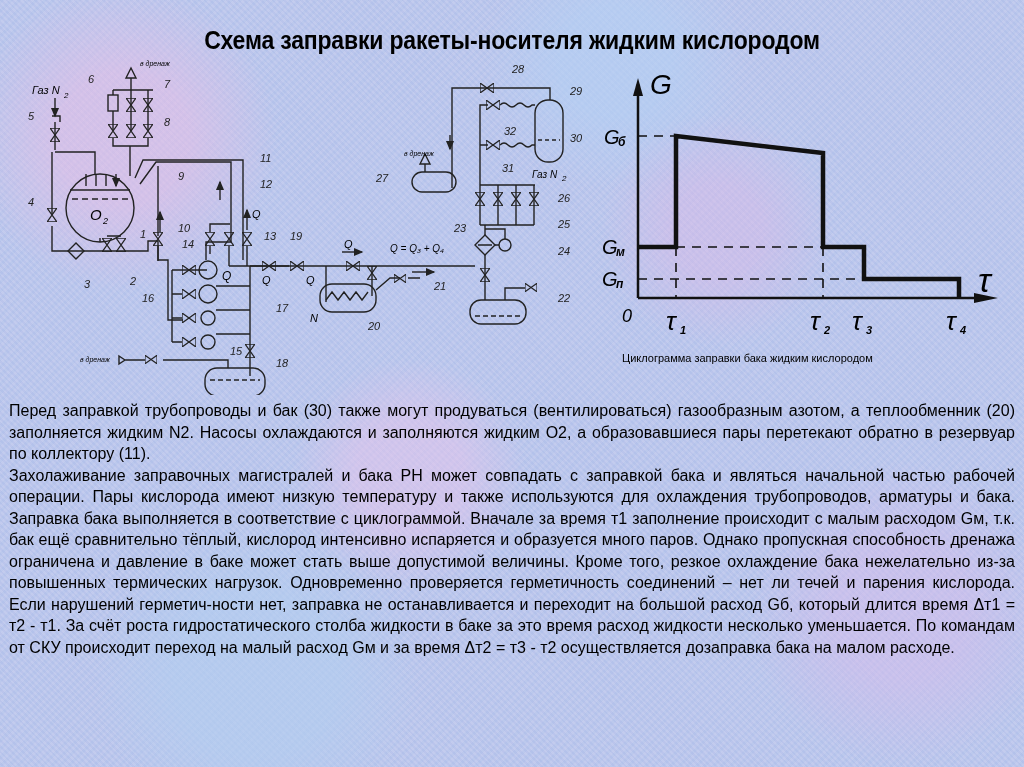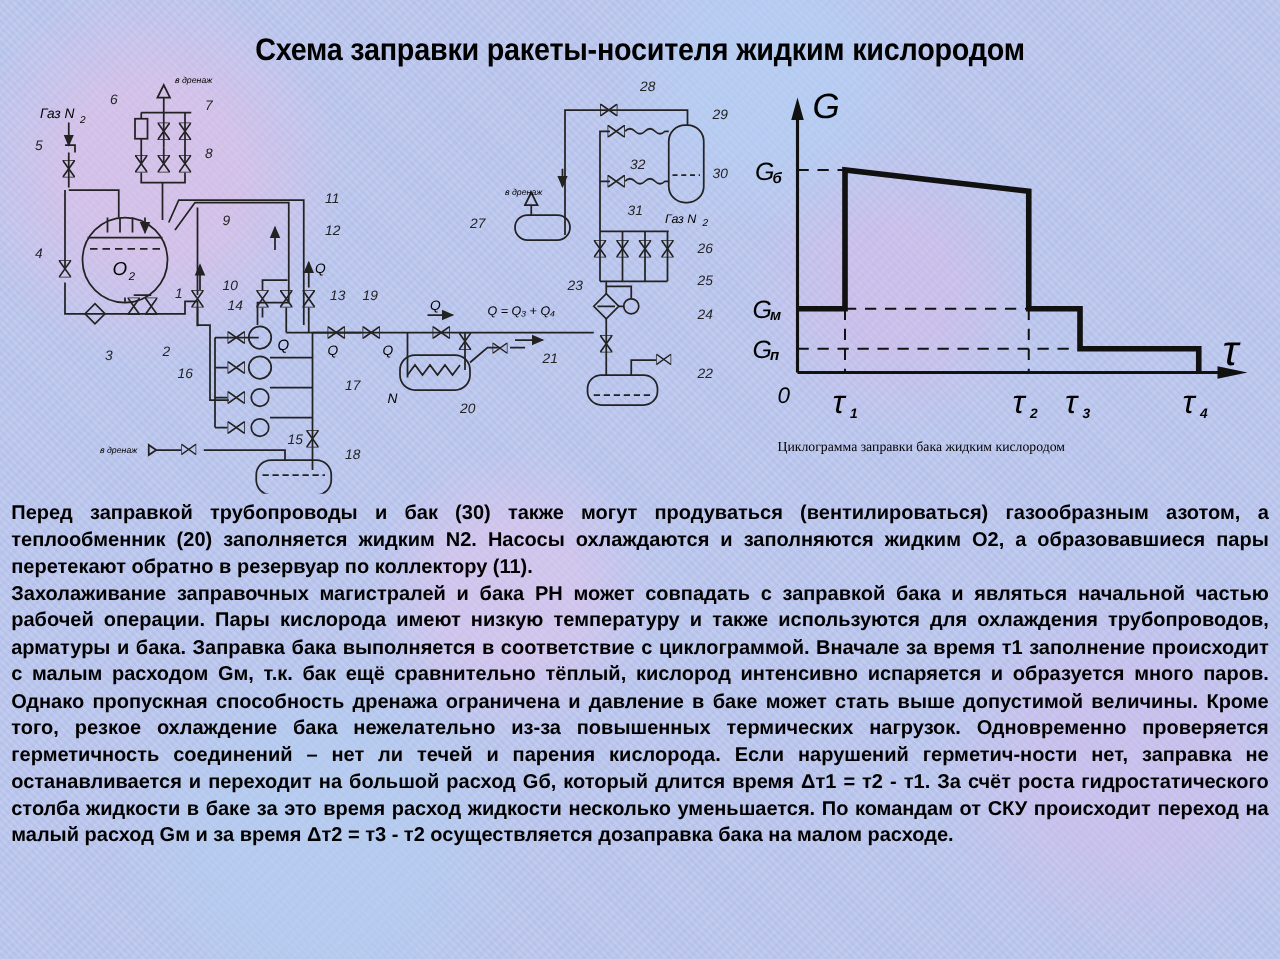--- a/index.html
+++ b/index.html
@@ -20,28 +20,28 @@
   }
   .title {
     position: absolute; left: 0; top: 26px; width: 1024px; text-align: center;
     font-family: "Liberation Sans", sans-serif; font-weight: bold; font-size: 25px;
     letter-spacing: -0.2px; transform: scaleX(0.92);
   }
   .scheme { position: absolute; left: 0; top: 55px; width: 590px; height: 340px; }
   .chart { position: absolute; left: 590px; top: 60px; width: 434px; height: 290px; }
   .caption {
     position: absolute; left: 622px; top: 352px;
-    font-family: Liberation Serif, serif; font-size: 11px;
+    font-family: Liberation Sans, sans-serif; font-size: 11px;
   }
   .body-text {
     position: absolute; left: 9px; top: 400px; width: 1006px;
     font-family: "Liberation Sans", sans-serif; font-size: 16px; line-height: 21.5px;
     text-align: justify;
   }
-  .body-text p { margin: 0; font-weight: bold; }
+  .body-text p { margin: 0; }
   svg text { font-family: "Liberation Sans", sans-serif; font-style: italic; }
   .lbl { font-size: 11px; fill: #222; }
   .pipe { stroke: #222; stroke-width: 1.4; fill: none; }
 </style>
 </head>
 <body>
 
 <div class="title">Схема заправки ракеты-носителя жидким кислородом</div>
 
 <svg class="scheme" viewBox="0 55 590 340" width="590" height="340">

